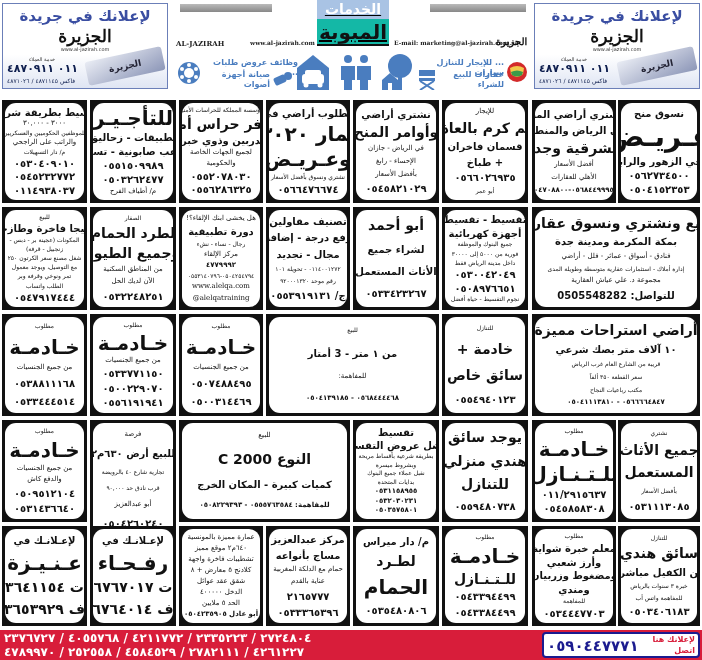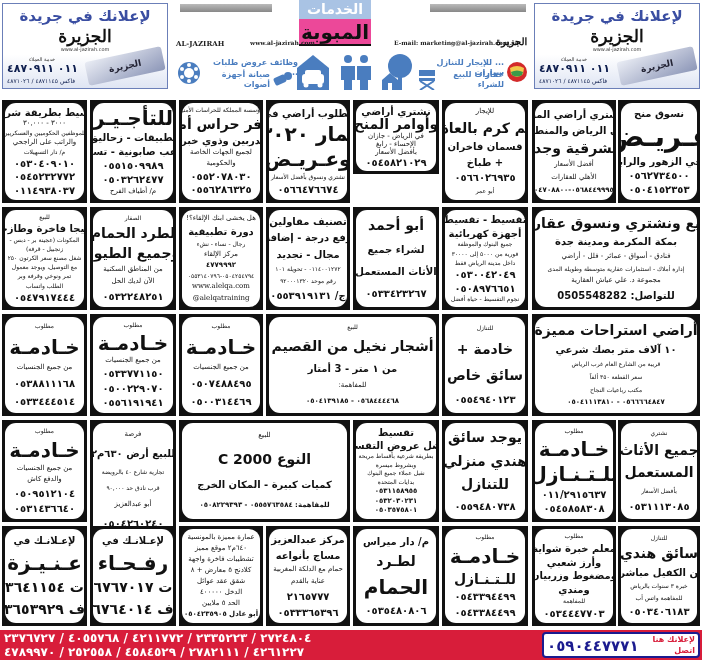--- a/index.html
+++ b/index.html
@@ -15,23 +15,23 @@
   .promo .purl { font-size: 5px; color: #333; }
   .promo .pservice { position: absolute; left: 4px; top: 52px; font-size: 5px; color: #333; direction: rtl; width: 70px; text-align: center; }
   .promo .pphone { position: absolute; left: 4px; top: 58px; font-size: 11px; font-weight: bold; color: #0f1f4f; letter-spacing: 1px; }
   .promo .pfax { position: absolute; left: 4px; top: 73px; font-size: 6px; color: #0f1f4f; }
   .promo .pnewspaper { position: absolute; right: 3px; top: 50px; width: 78px; height: 24px; background: linear-gradient(160deg,#e9ecf4,#8d97b8); border-radius: 3px; transform: rotate(-12deg); font-size: 9px; font-weight: bold; color: #223; text-align: center; line-height: 24px; direction: rtl; }
 
   .center-head { position: absolute; left: 172px; top: 0; width: 358px; height: 92px; }
   .graybar { position: absolute; top: 4px; height: 8px; background: linear-gradient(#bbb,#888); }
   .graybar.l { left: 8px; width: 92px; }
   .graybar.r { left: 258px; width: 96px; }
-  .title-box { position: absolute; left: 127px; top: 0; width: 72px; height: 41px; }
+  .title-box { position: absolute; left: 145px; top: 0; width: 72px; height: 41px; text-decoration: underline; }
   .title-top { background: #a9c3e4; height: 19px; color: #fff; font-weight: bold; font-size: 14px; text-align: center; line-height: 19px; }
-  .title-bottom { background: #ec4899; height: 27px; color: #111; font-weight: bold; font-size: 20px; text-align: center; line-height: 27px; border-bottom: 2px solid #111; }
+  .title-bottom { background: #14b8a6; height: 27px; color: #111; font-weight: bold; font-size: 20px; text-align: center; line-height: 27px; border-bottom: 2px solid #111; }
   .info-line { position: absolute; top: 39px; left: 0; width: 358px; height: 10px; font-size: 6px; color: #222; font-family: "DejaVu Serif", serif; }
   .info-line .brand { position: absolute; left: 4px; font-weight: bold; font-size: 7px; }
   .info-line .web { position: absolute; left: 78px; font-weight: bold; }
   .info-line .mail { position: absolute; left: 222px; font-weight: bold; }
   .info-line .logo2 { position: absolute; left: 324px; top: -3px; font-weight: bold; font-size: 10px; color: #111; }
   .services { position: absolute; top: 54px; left: 0; width: 358px; height: 36px; }
   .svc-icon { position: absolute; color: #4a7dbf; }
   .svc-text { position: absolute; color: #4a7dbf; font-size: 8px; font-weight: bold; direction: rtl; line-height: 10px; }
 
   
@@ -171,21 +171,21 @@
   <div class="ad" style="left:440px;top:5px;width:86px;height:103px">
       <div class="inner">
         <div class="l sm">للإيجار</div>
         <div class="l lg">مخيم كرم بالعاذرية</div>
         <div class="l md">قسمان فاخران</div>
         <div class="l md">+ طباخ</div>
         <div class="l ph">٠٥٦٦٠٢٦٩٣٥</div>
         <div class="l sx">أبو عمر</div>
       </div>
     </div>
-  <div class="ad" style="left:351px;top:5px;width:86px;height:74px">
+  <div class="ad" style="left:351px;top:5px;width:86px;height:103px">
       <div class="inner">
         <div class="l md">نشتري أراضي</div>
         <div class="l lg">وأوامر المنح</div>
         <div class="l sm">في الرياض - جازان</div>
         <div class="l sm">الإحساء - رابغ</div>
         <div class="l sm">بأفضل الأسعار</div>
         <div class="l ph">٠٥٤٥٨٢١٠٢٩</div>
       </div>
     </div>
   <div class="ad" style="left:264px;top:5px;width:84px;height:103px">
@@ -321,21 +321,20 @@
       <div class="inner">
         <div class="l sx">للتنازل</div>
         <div class="l lg">خادمة +</div>
         <div class="l lg">سائق خاص</div>
         <div class="l ph">٠٥٥٤٩٤٠١٢٣</div>
       </div>
     </div>
   <div class="ad" style="left:264px;top:219px;width:173px;height:102px">
       <div class="inner">
         <div class="l sx">للبيع</div>
-        <div class="l lg">أشجار نخيل من القصيم</div>
         <div class="l md">من ١ متر - 3 أمتار</div>
         <div class="l sm">للمفاهمة:</div>
         <div class="l phs">٠٥٦٨٤٤٤٤٦٨ - ٠٥٠٤١٣٩١٨٥</div>
       </div>
     </div>
   <div class="ad" style="left:177px;top:219px;width:84px;height:102px">
       <div class="inner">
         <div class="l sx">مطلوب</div>
         <div class="l xl">خـادمـة</div>
         <div class="l sm">من جميع الجنسيات</div>

